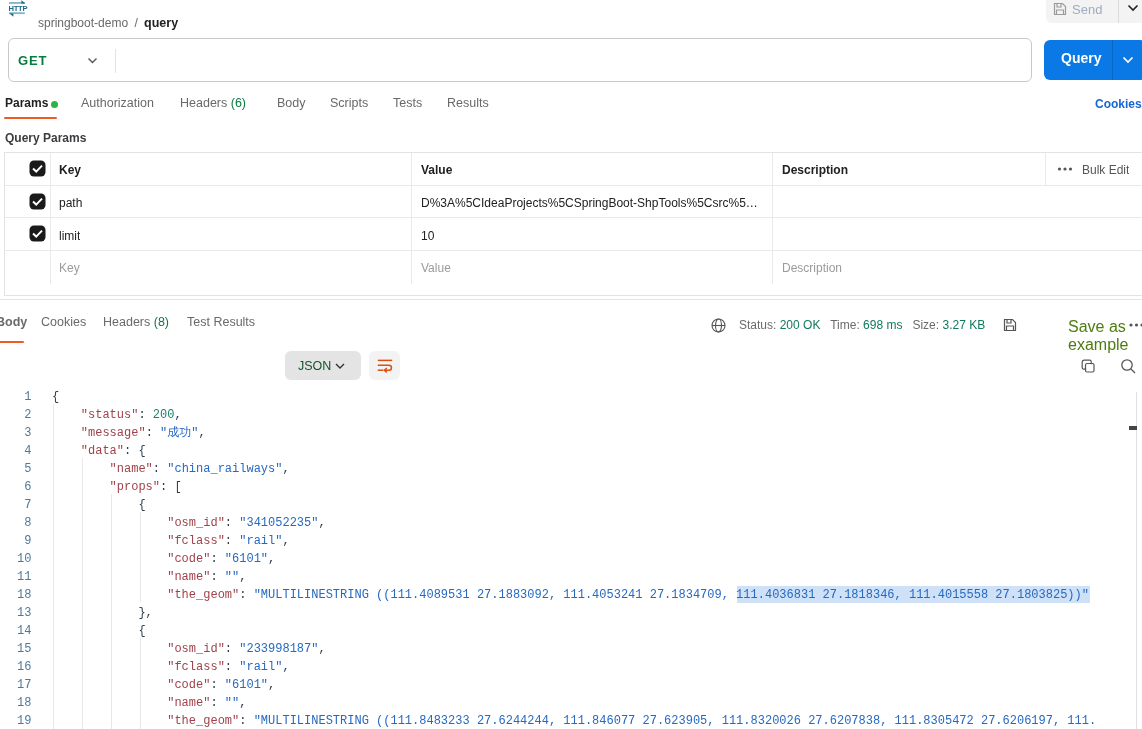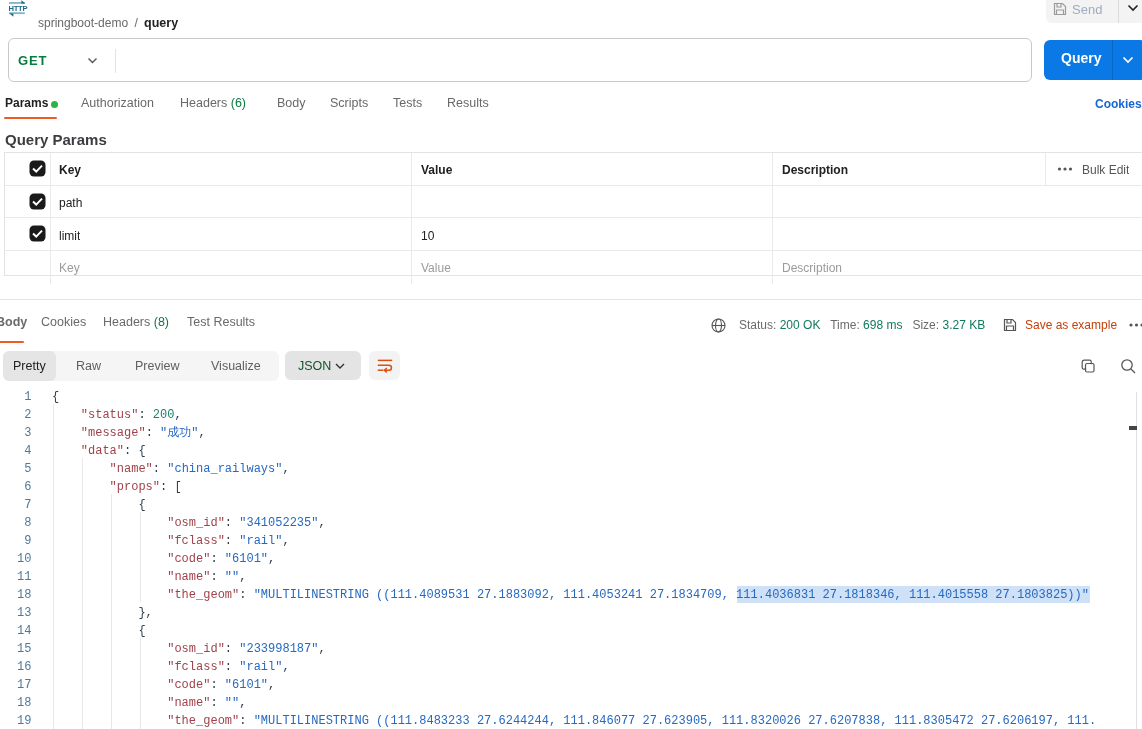--- a/index.html
+++ b/index.html
@@ -32,22 +32,22 @@
   #sendtxt { position:absolute; left:17px; top:10px; font-size:14px; font-weight:700; color:#fff; }
 
   
   .rtab { position:absolute; top:96px; font-size:12.5px; color:#696969; }
   #tParams { color:#212121; font-weight:700; font-size:12px; }
   #pdot { position:absolute; left:50.5px; top:100.5px; width:7px; height:7px; border-radius:50%; background:#2cb34a; }
   #punder { position:absolute; left:4px; top:117px; width:53px; height:2px; background:#ef5b25; border-radius:1px; }
   #cookies1 { position:absolute; left:1095px; top:97px; font-size:12px; font-weight:600; color:#1566d6; }
 
   
-  #qplabel { position:absolute; left:5px; top:131px; font-size:15px; font-weight:700; color:#3c3d40; }
-  #ptable { position:absolute; left:4px; top:152px; width:1138px; height:124px;
+  #qplabel { position:absolute; left:5px; top:131px; font-size:12px; font-weight:700; color:#3c3d40; }
+  #ptable { position:absolute; left:4px; top:152px; width:1138px; height:144px;
     border-top:1px solid #e3e3e3; border-left:1px solid #e3e3e3; border-bottom:1px solid #e3e3e3; }
   .hline { position:absolute; left:0; width:1138px; height:1px; background:#e9e9e9; }
   .vline { position:absolute; top:0; width:1px; height:131px; background:#e9e9e9; }
   .cell { position:absolute; font-size:12px; color:#212121; white-space:nowrap; overflow:hidden; }
   .cellh { font-weight:600; }
   .cellp { color:#9b9b9b; }
   .cbx { position:absolute; left:24px; width:17px; height:17px; }
 
   
   #panediv { position:absolute; left:0; top:299px; width:1142px; height:1px; background:#e3e3e3; }
@@ -154,20 +154,21 @@
       </svg>
     <svg class="cbx" style="top:72px" viewBox="0 0 17 17">
         <rect x="0.5" y="0.5" width="16" height="16" rx="4.5" fill="#1a1a1a"></rect>
         <path d="M4 8.6 L7.2 11.6 L13 5.6" stroke="#fff" stroke-width="2" fill="none"></path>
       </svg>
 
     <div class="cell cellh" style="left:54px;top:10px">Key</div>
     <div class="cell cellh" style="left:416px;top:10px">Value</div>
     <div class="cell cellh" style="left:777px;top:10px">Description</div>
     <div class="cell" style="left:54px;top:43px">path</div>
+    <div class="cell" style="left:416px;top:43px;width:345px">D%3A%5CIdeaProjects%5CSpringBoot-ShpTools%5Csrc%5…</div>
     <div class="cell" style="left:54px;top:76px">limit</div>
     <div class="cell" style="left:416px;top:76px">10</div>
     <div class="cell cellp" style="left:54px;top:108px">Key</div>
     <div class="cell cellp" style="left:416px;top:108px">Value</div>
     <div class="cell cellp" style="left:777px;top:108px">Description</div>
 
     <svg class="abs" style="left:1052px;top:13px" width="16" height="6" viewBox="0 0 16 6">
       <circle cx="2.5" cy="3" r="1.6" fill="#555"></circle>
         <circle cx="8" cy="3" r="1.6" fill="#555"></circle>
         <circle cx="13.5" cy="3" r="1.6" fill="#555"></circle>
@@ -191,34 +192,27 @@
     </g>
   </svg>
   <div id="meta" style="left:739px">Status: <span class="mgreen">200 OK</span>&nbsp;&nbsp; Time: <span class="mgreen">698 ms</span>&nbsp;&nbsp; Size: <span class="mgreen">3.27 KB</span></div>
   <svg class="abs" style="left:1003px;top:318px" width="14" height="14" viewBox="0 0 14 14">
     <g fill="none" stroke="#555" stroke-width="1.2">
       <path d="M1.5 1.5 h8 l3 3 v8 h-11 z"></path>
       <path d="M4 1.5 v3.5 h4 v-3.5"></path>
       <path d="M3.5 12.5 v-4.5 h7 v4.5"></path>
     </g>
   </svg>
-  <div id="meta2" class="abs" style="left:1025px;top:318px;font-size:12px;color:#c2410c">Save as example</div>
+  <div id="meta2" class="abs" style="left:1068px;top:318px;font-size:16px;color:#4d7c0f">Save as example</div>
   <svg class="abs" style="left:1128px;top:322px" width="14" height="6" viewBox="0 0 14 6">
     <circle cx="3" cy="3" r="1.6" fill="#555"></circle>
       <circle cx="8.5" cy="3" r="1.6" fill="#555"></circle>
       <circle cx="14" cy="3" r="1.6" fill="#555"></circle>
   </svg>
 
-  <div id="seg">
-    <div id="segactive"></div>
-    <div class="segtxt" style="left:10px;color:#212121">Pretty</div>
-    <div class="segtxt" style="left:73px">Raw</div>
-    <div class="segtxt" style="left:132px">Preview</div>
-    <div class="segtxt" style="left:208px">Visualize</div>
-  </div>
   <div id="jsonpill">
     <div class="segtxt" style="left:13px;color:#14532d">JSON</div>
     <svg class="abs" style="left:50px;top:12px" width="10" height="7" viewBox="0 0 10 7">
       <path d="M1 1 L5 5 L9 1" stroke="#333" stroke-width="1.4" fill="none"></path>
     </svg>
   </div>
   <div id="wrappill">
     <svg class="abs" style="left:8px;top:8px" width="16" height="15" viewBox="0 0 16 15">
       <g stroke="#d94f12" stroke-width="1.5" fill="none">
         <path d="M0.8 1.4 h14.4"></path>

